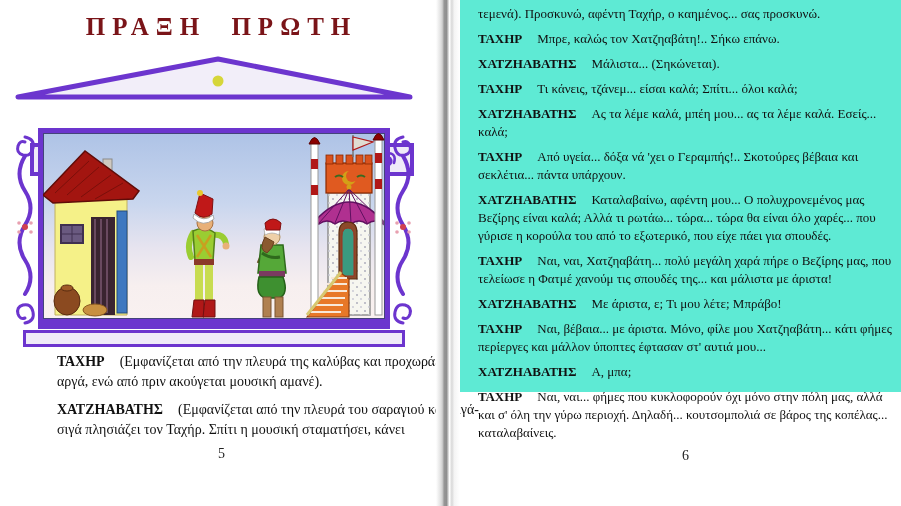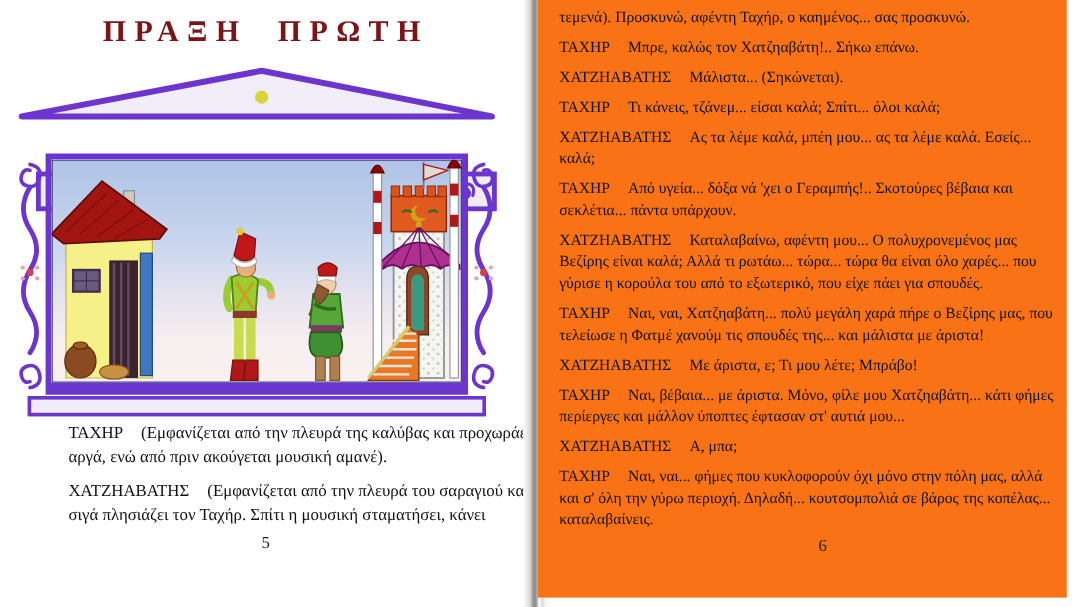--- a/index.html
+++ b/index.html
@@ -48,24 +48,24 @@
   .pagenum.p5{left:0;top:446px;width:443px;}
   .pagenum.p6{left:478px;top:448px;width:415px;}
   
   .gutter{
     position:absolute;left:436px;top:0;width:24px;height:506px;
     background:linear-gradient(90deg,
       #ffffff 0%, #e3e3e3 18%, #d0d0d0 26%, #969696 34%, #8f8f8f 44%,
       #ffffff 56%, #d8d8d8 66%, #f4f4f4 76%, #ffffff 100%);
   }
   
-  .page-right{position:absolute;left:448px;top:0;width:441px;height:498px;background:#f97316;}
+  .page-right{position:absolute;left:460px;top:0;width:441px;height:392px;background:#5eead4;}
   .right-text{position:absolute;left:18px;top:5px;width:415px;font-size:13px;line-height:18px;color:#111;}
   .right-text p{margin:0 0 7px 0;}
-  .speaker{padding-right:15px;}
+  .speaker{padding-right:15px;font-weight:bold;}
   .speaker:empty{padding-right:0;}
 </style>
 </head>
 <body>
 
 <div class="page-left">
   <div class="title">ΠΡΑΞΗ ΠΡΩΤΗ</div>
 
   <div class="theatre">
 

